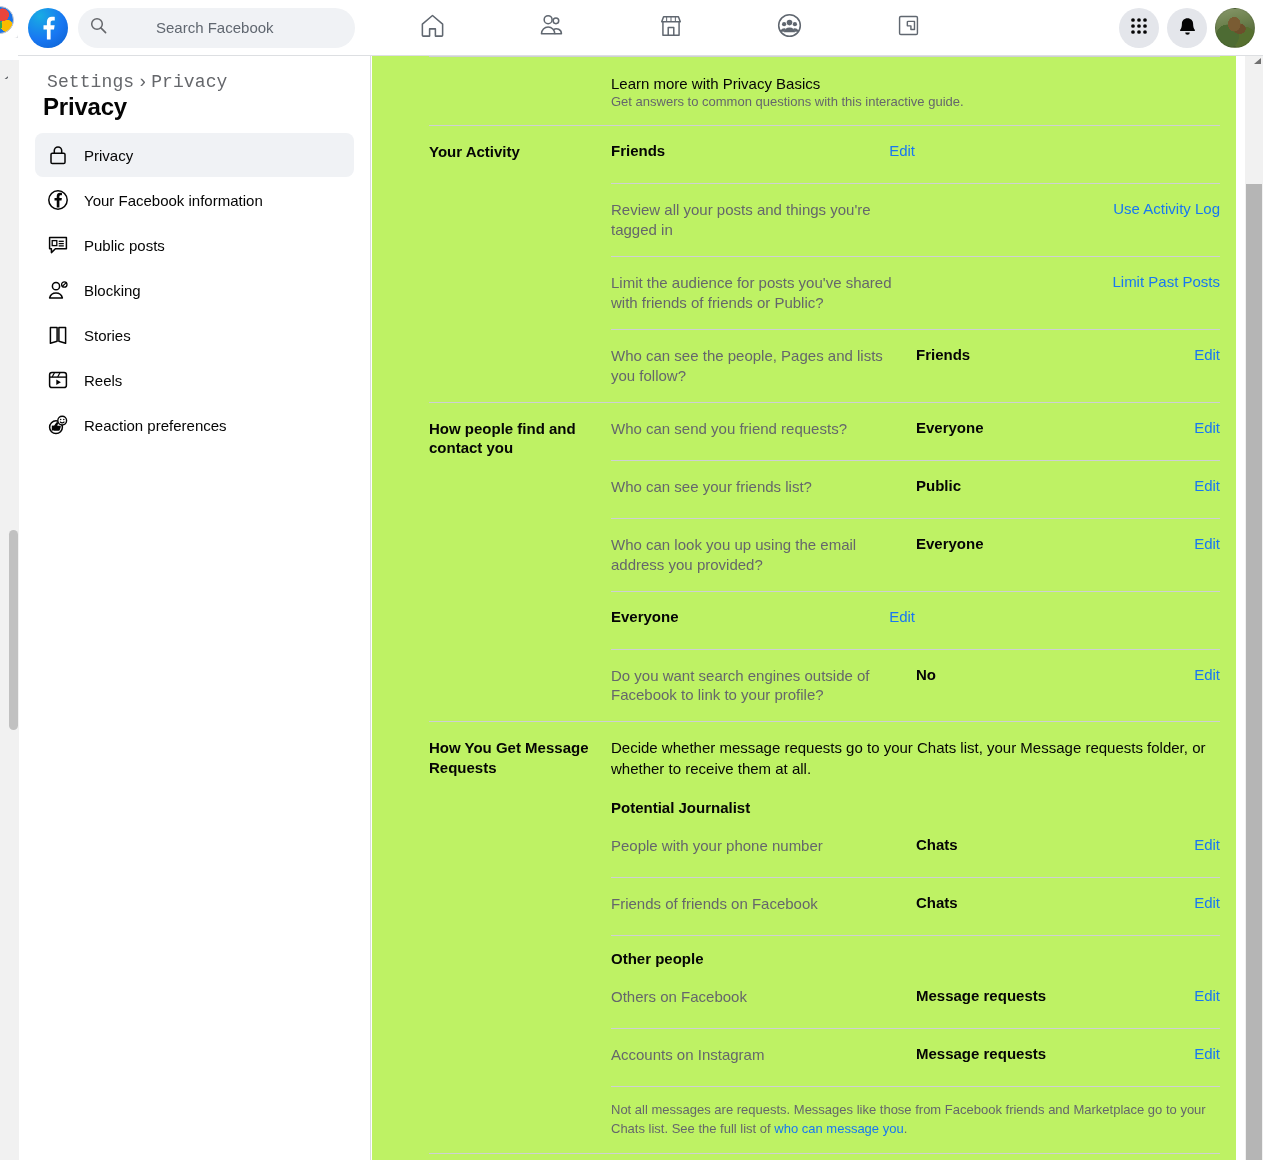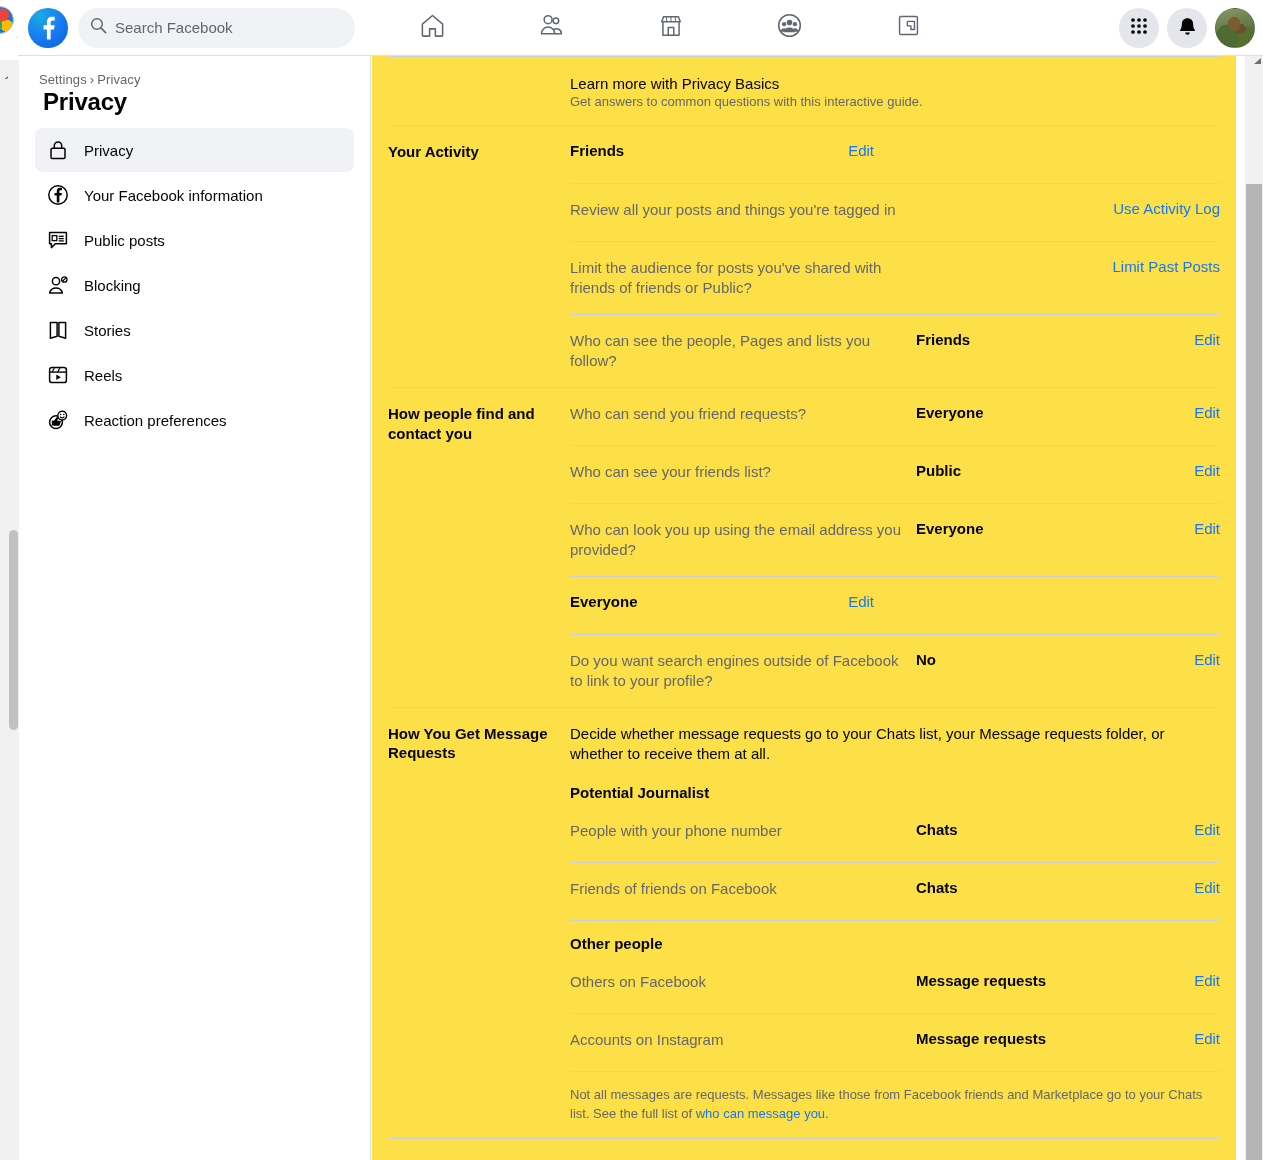--- a/index.html
+++ b/index.html
@@ -66,20 +66,21 @@
     width: 40px; height: 40px; margin-left: 10px; border-radius: 50%;
     background: radial-gradient(circle at 30% 20%, #18ace3 0%, #1877f2 55%, #0b5fcc 100%);
     position: relative; flex: none;
   }
   #fb-logo svg { position: absolute; left: 0; top: 0; }
 
   #search-pill {
     margin-left: 10px; width: 277px; height: 40px; border-radius: 20px;
     background: #f0f2f5; display: flex; align-items: center; padding: 0 12px;
     flex: none;
+    gap: 41px;
   }
   #search-pill .mag { flex: none; margin-right: 8px; }
   #search-pill input {
     border: none; outline: none; background: transparent;
     font-family: "Liberation Sans", sans-serif; font-size: 15px; color: #050505;
     width: 100%;
   }
   #search-pill input::placeholder { color: #606770; }
 
   #nav-center {
@@ -111,22 +112,23 @@
   }
 
   
   #sidebar {
     position: absolute; left: 19px; top: 56px; width: 352px; height: 1104px;
     background: #ffffff; border-right: 1px solid #dadde1;
     padding: 16px 16px 0 16px;
     z-index: 20;
   }
   #breadcrumb {
-    font-size: 13px; color: #65676b; margin-left: 4px; margin-bottom: 1px;
+    font-size: 18px; color: #65676b; margin-left: 12px; margin-bottom: 1px;
     letter-spacing: .1px;
+    font-family: Liberation Mono, monospace;
   }
   #breadcrumb .sep { margin: 0 3px; }
   #page-title {
     font-size: 24px; font-weight: bold; color: #050505;
     margin-left: 8px; margin-bottom: 12px; letter-spacing: -.2px;
   }
   .side-item {
     display: flex; align-items: center; height: 44px;
     border-radius: 8px; padding: 0 8px; margin-bottom: 1px; cursor: pointer;
   }
@@ -134,22 +136,23 @@
   .side-item .ico {
     width: 30px; height: 30px; flex: none; margin-right: 11px;
     display: flex; align-items: center; justify-content: center;
   }
   .side-item .lbl { font-size: 15px; color: #050505; }
 
   
   #main {
     position: absolute; left: 372px; top: 56px;
     width: 864px; height: 1104px;
-    background: #fde047; overflow: hidden;
+    background: #bef264; overflow: hidden;
     z-index: 10;
+    padding-left: 41px;
   }
   #main-inner { padding: 0 16px 0 16px; }
 
   .hrule { height: 1px; background: #ced0d4; margin: 0; }
 
   .intro-row { display: flex; padding: 18px 0 16px 0; }
   .intro-row .col-label { width: 182px; flex: none; }
   .intro-row .intro-title { font-size: 15px; color: #050505; margin-bottom: 2px; }
   .intro-row .intro-sub { font-size: 13px; color: #65676b; }
 

